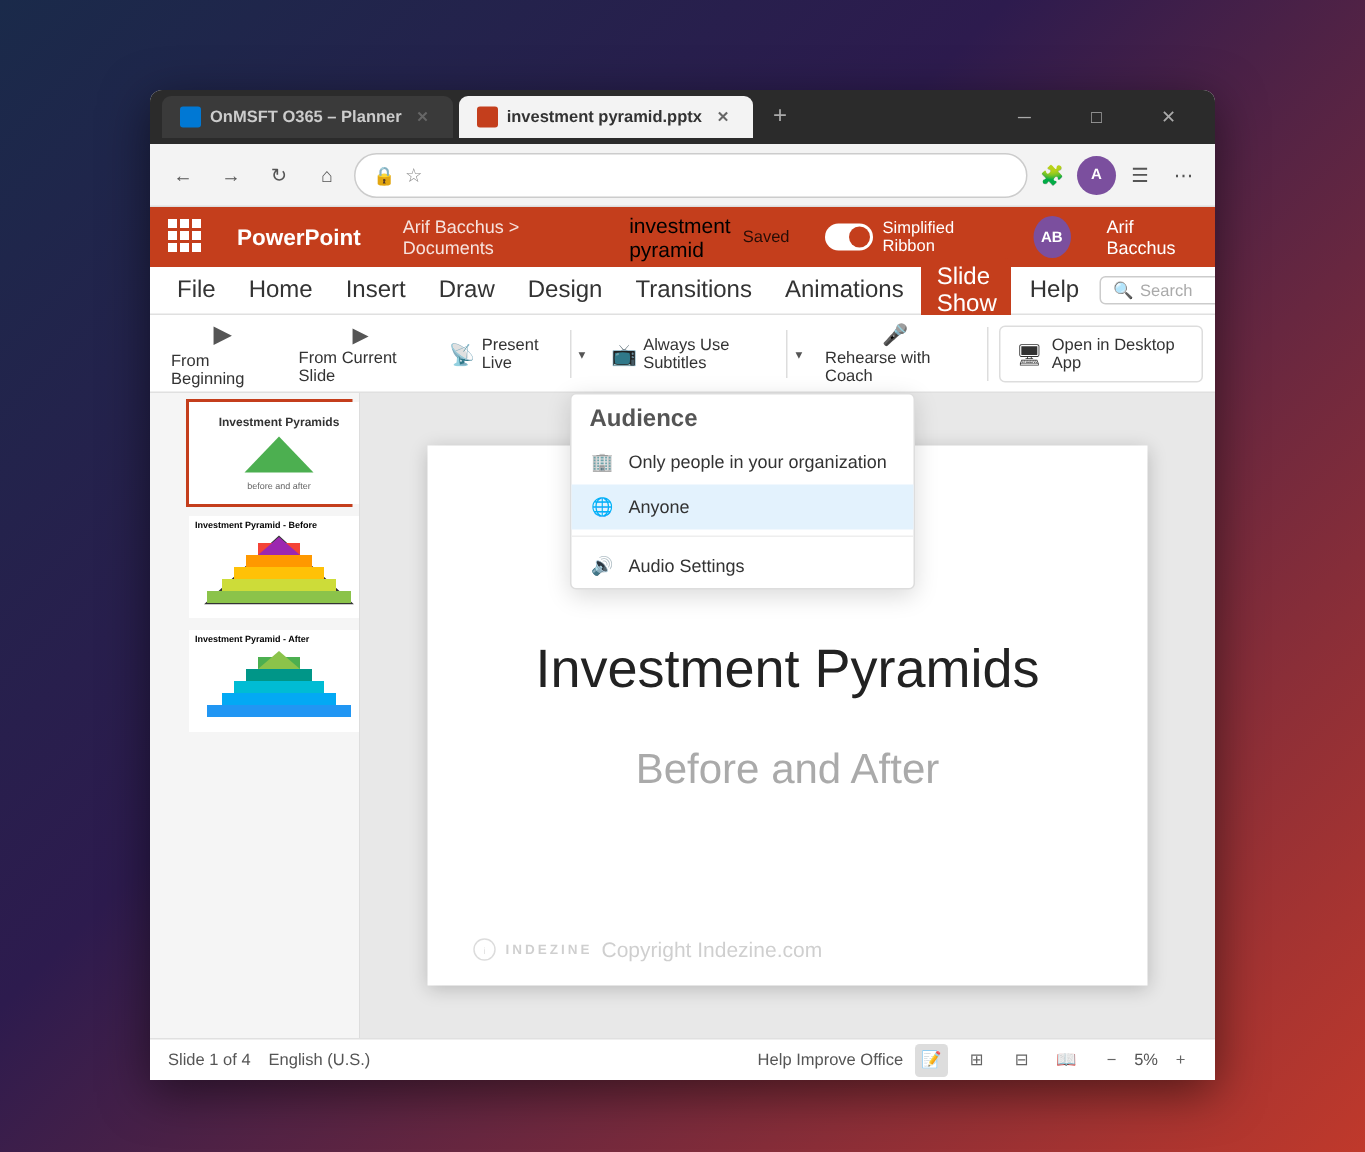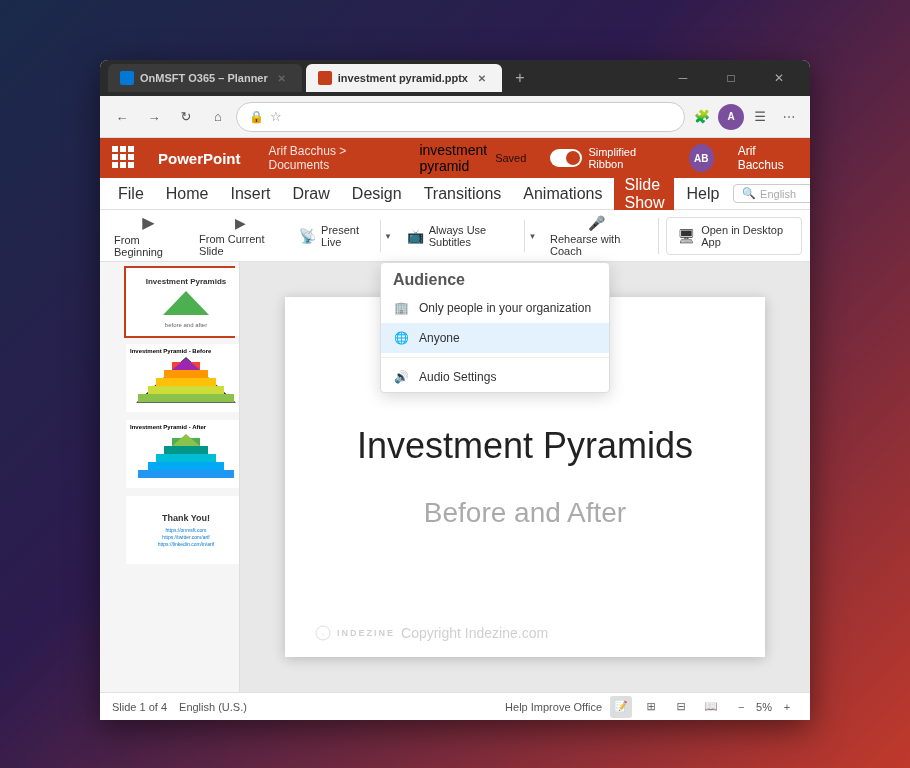--- a/index.html
+++ b/index.html
@@ -690,21 +690,21 @@
         <span class="menu-item">Insert</span>
         <span class="menu-item">Draw</span>
         <span class="menu-item">Design</span>
         <span class="menu-item">Transitions</span>
         <span class="menu-item">Animations</span>
         <span class="menu-item active">Slide Show</span>
         <div class="pp-help">
           <span class="menu-item">Help</span>
           <div class="pp-search-box">
             <span style="font-size:11px;">🔍</span>
-            <span style="font-size:11px;color:#aaa;">English</span>
+            <span style="font-size:11px;color:#aaa;">Search</span>
           </div>
           <div style="display:flex;gap:4px;margin-left:8px;">
             <div class="toolbar-icon-btn" style="font-size:14px;">↗</div>
             <div class="toolbar-icon-btn" style="font-size:14px;">💬</div>
 
           </div>
         </div>
       </div>
 
       <div class="pp-ribbon">
@@ -819,29 +819,20 @@
                   <rect x="12" y="30" width="76" height="8" fill="#03A9F4"></rect>
                   <rect x="20" y="22" width="60" height="8" fill="#00BCD4"></rect>
                   <rect x="28" y="14" width="44" height="8" fill="#009688"></rect>
                   <rect x="36" y="6" width="28" height="8" fill="#4CAF50"></rect>
                   <polygon points="50,2 64,14 36,14" fill="#8BC34A"></polygon>
                 </svg>
               </div>
             </div>
           </div>
 
-          <div style="position:relative;padding-left:20px;">
-
-            <div class="slide-thumb">
-              <div class="slide-thumb-inner" style="flex-direction:column;justify-content:center;align-items:center;padding:6px;">
-                <div style="font-size:9px;font-weight:bold;color:#333;margin-bottom:4px;">Thank You!</div>
-                <div style="font-size:5px;color:#0078d4;text-align:center;line-height:1.4;">https://onmsft.com<br>https://twitter.com/arif<br>https://linkedin.com/in/arif</div>
-              </div>
-            </div>
-          </div>
 
         </div>
 
         <div class="slide-viewer">
           <div class="slide-main">
             <div class="slide-main-title">Investment Pyramids</div>
             <div class="slide-main-subtitle">Before and After</div>
             <div class="slide-watermark">
               <svg width="16" height="16" viewBox="0 0 16 16">
                 <circle cx="8" cy="8" r="7" fill="none" stroke="#aaa" stroke-width="1"></circle>

